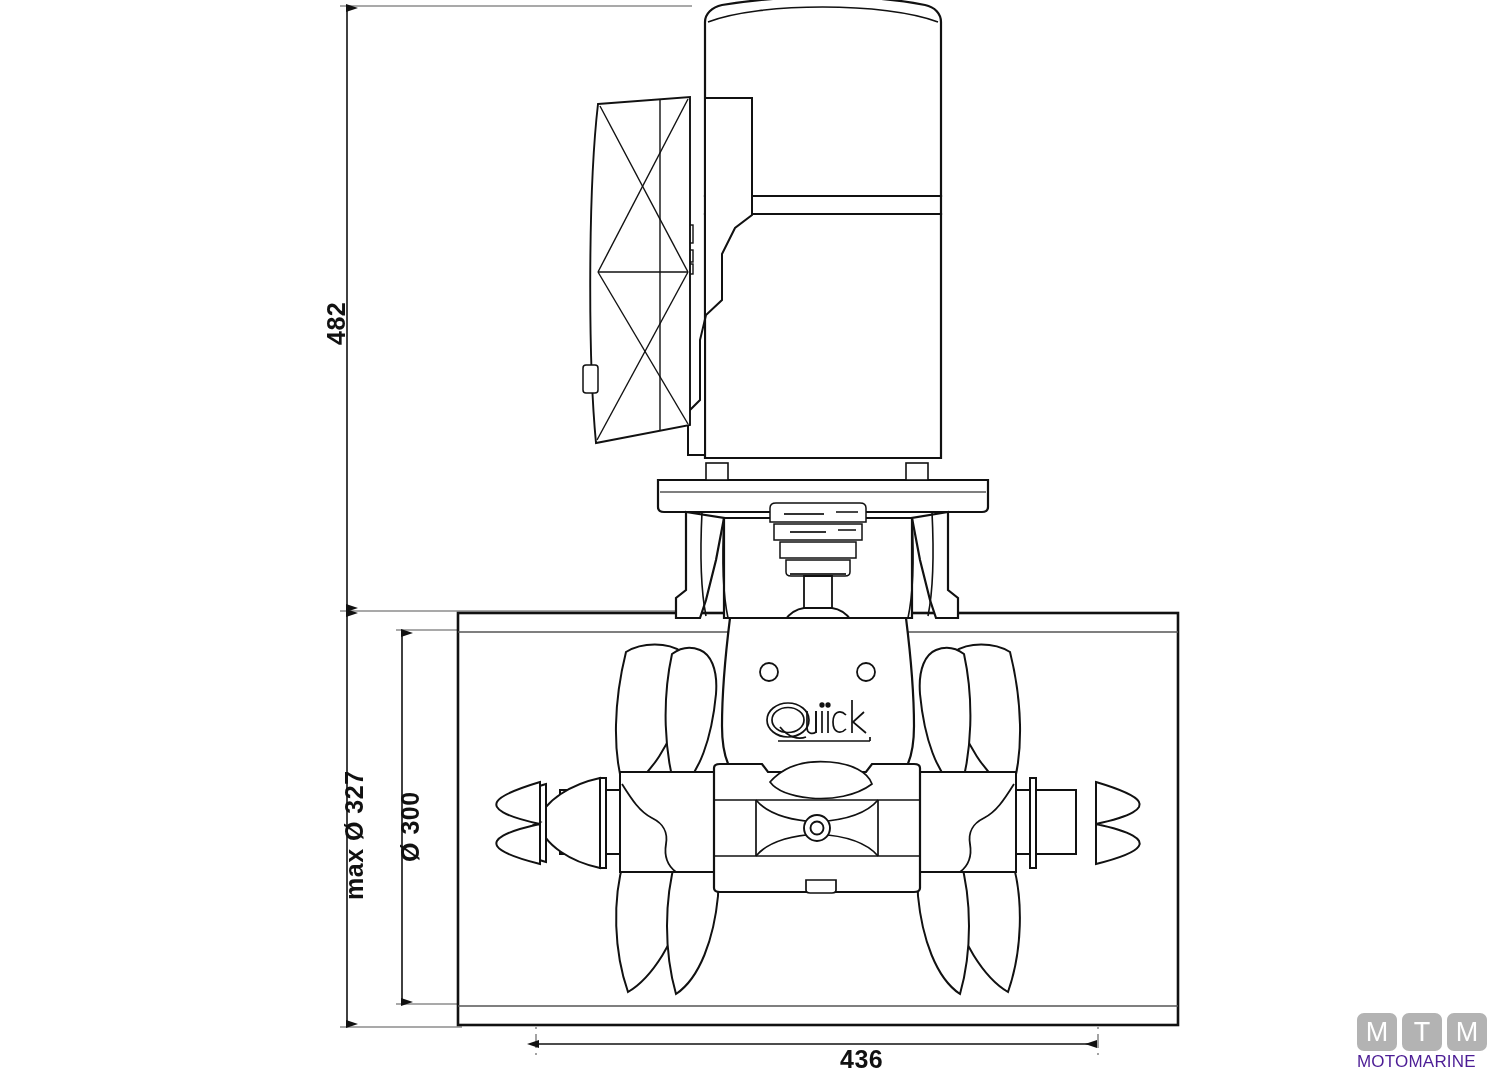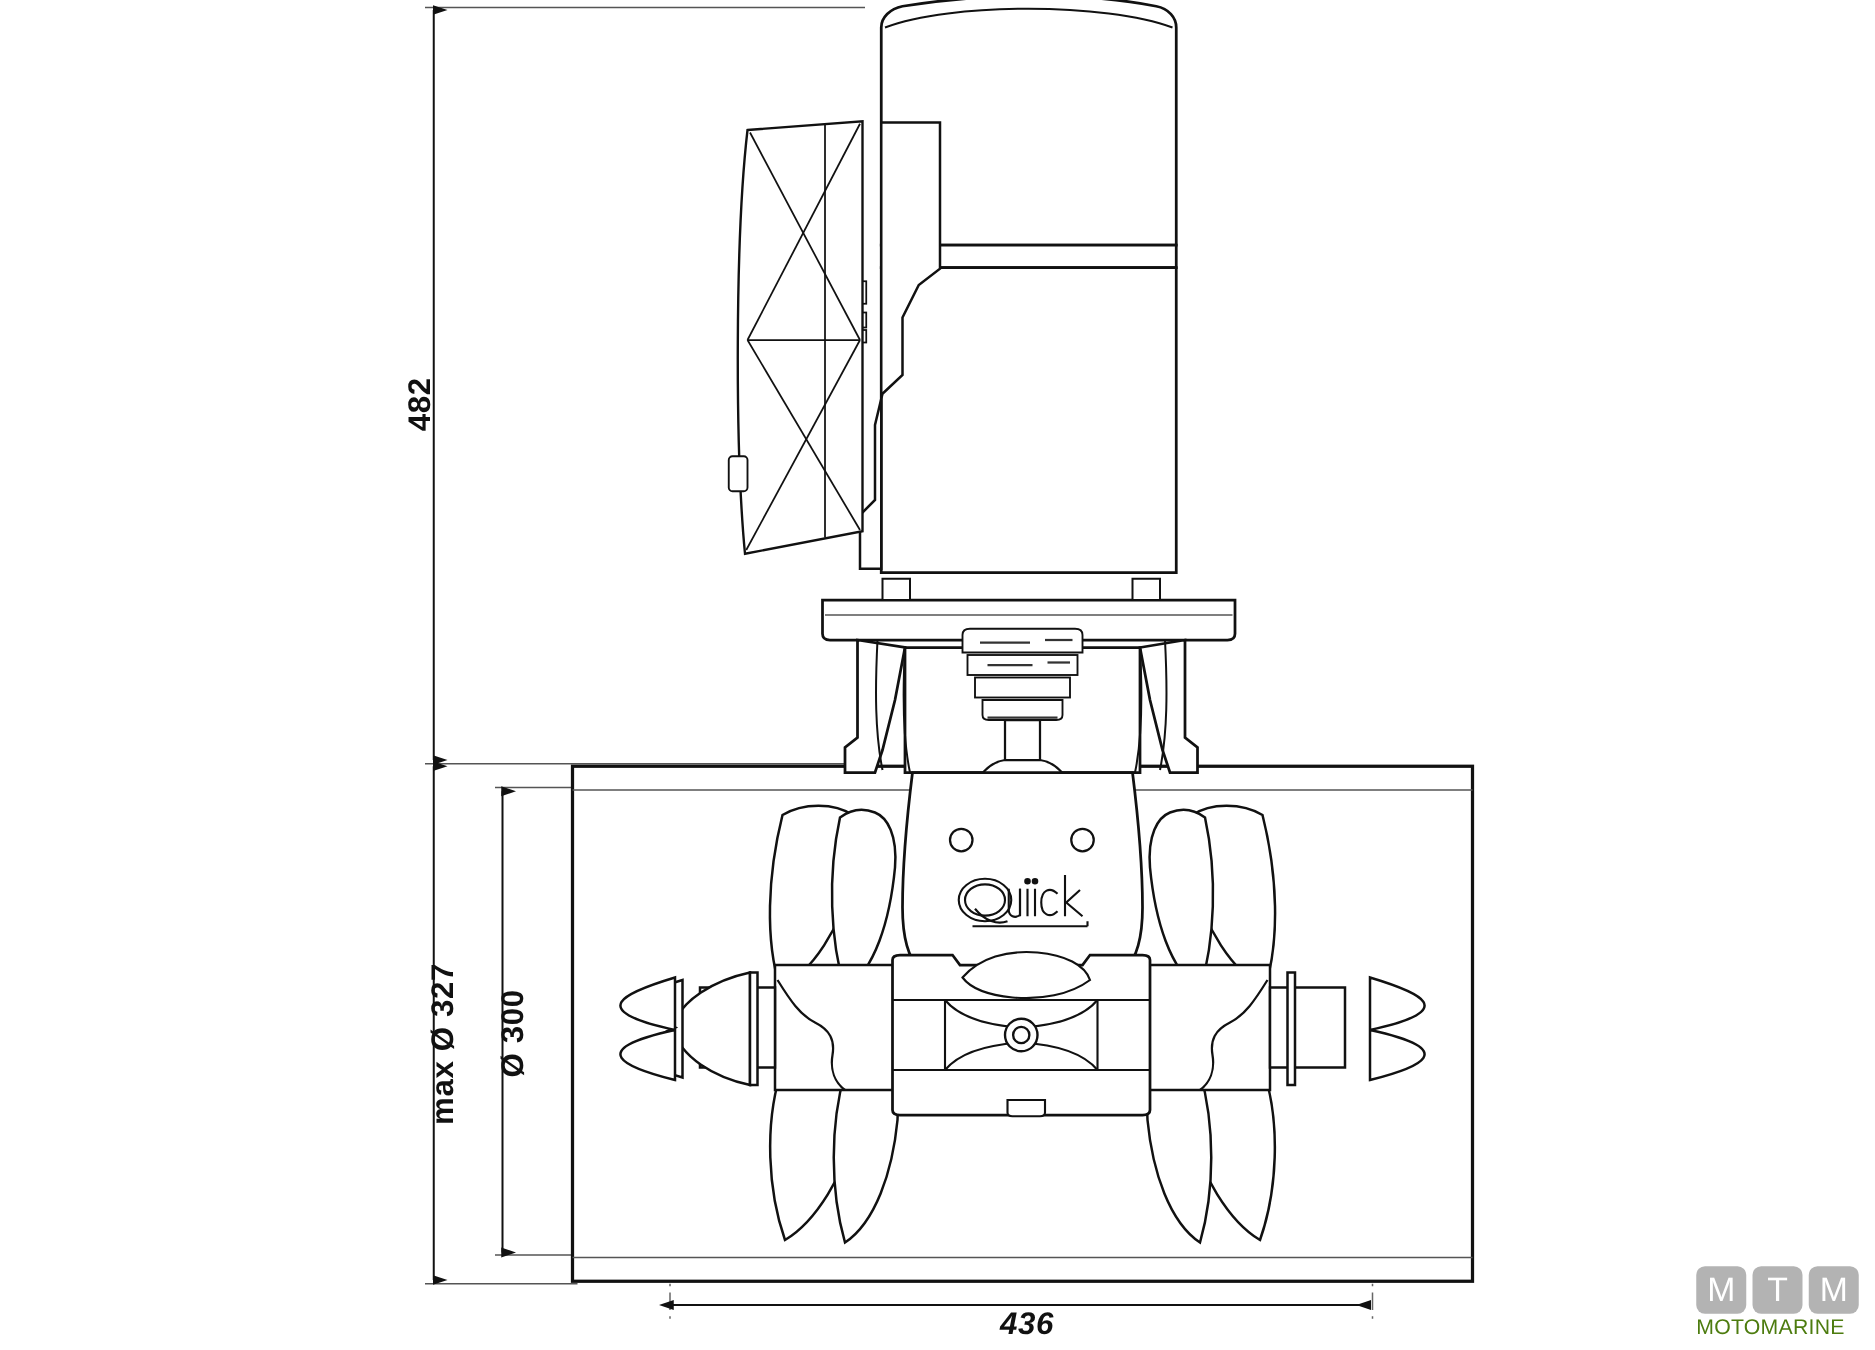--- a/index.html
+++ b/index.html
@@ -33,21 +33,21 @@
     letter-spacing: 0.5px;
     white-space: nowrap;
   }
   .rot90 {
     transform: rotate(-90deg);
     transform-origin: left top;
   }
   #label-482 { left: 322px; top: 345px; }
   #label-327 { left: 340px; top: 900px; }
   #label-300 { left: 396px; top: 862px; }
-  #label-436 { left: 800px; top: 1045px; font-style: italic; }
+  #label-436 { left: 840px; top: 1045px; }
 
   
   #watermark {
     position: absolute;
     left: 1357px;
     top: 1013px;
     width: 130px;
     height: 62px;
     user-select: none;
   }
@@ -65,21 +65,21 @@
     align-items: center;
     justify-content: center;
     color: #ffffff;
     font-family: "Liberation Sans", sans-serif;
     font-size: 27px;
     font-weight: 400;
     line-height: 1;
   }
   #watermark .mtm-word {
     margin-top: 2px;
-    color: #4d7c0f;
+    color: #4c1d95;
     font-family: "Liberation Sans", sans-serif;
     font-size: 17px;
     letter-spacing: 0.2px;
     line-height: 1;
     white-space: nowrap;
   }
 </style>
 </head>
 <body>
 

